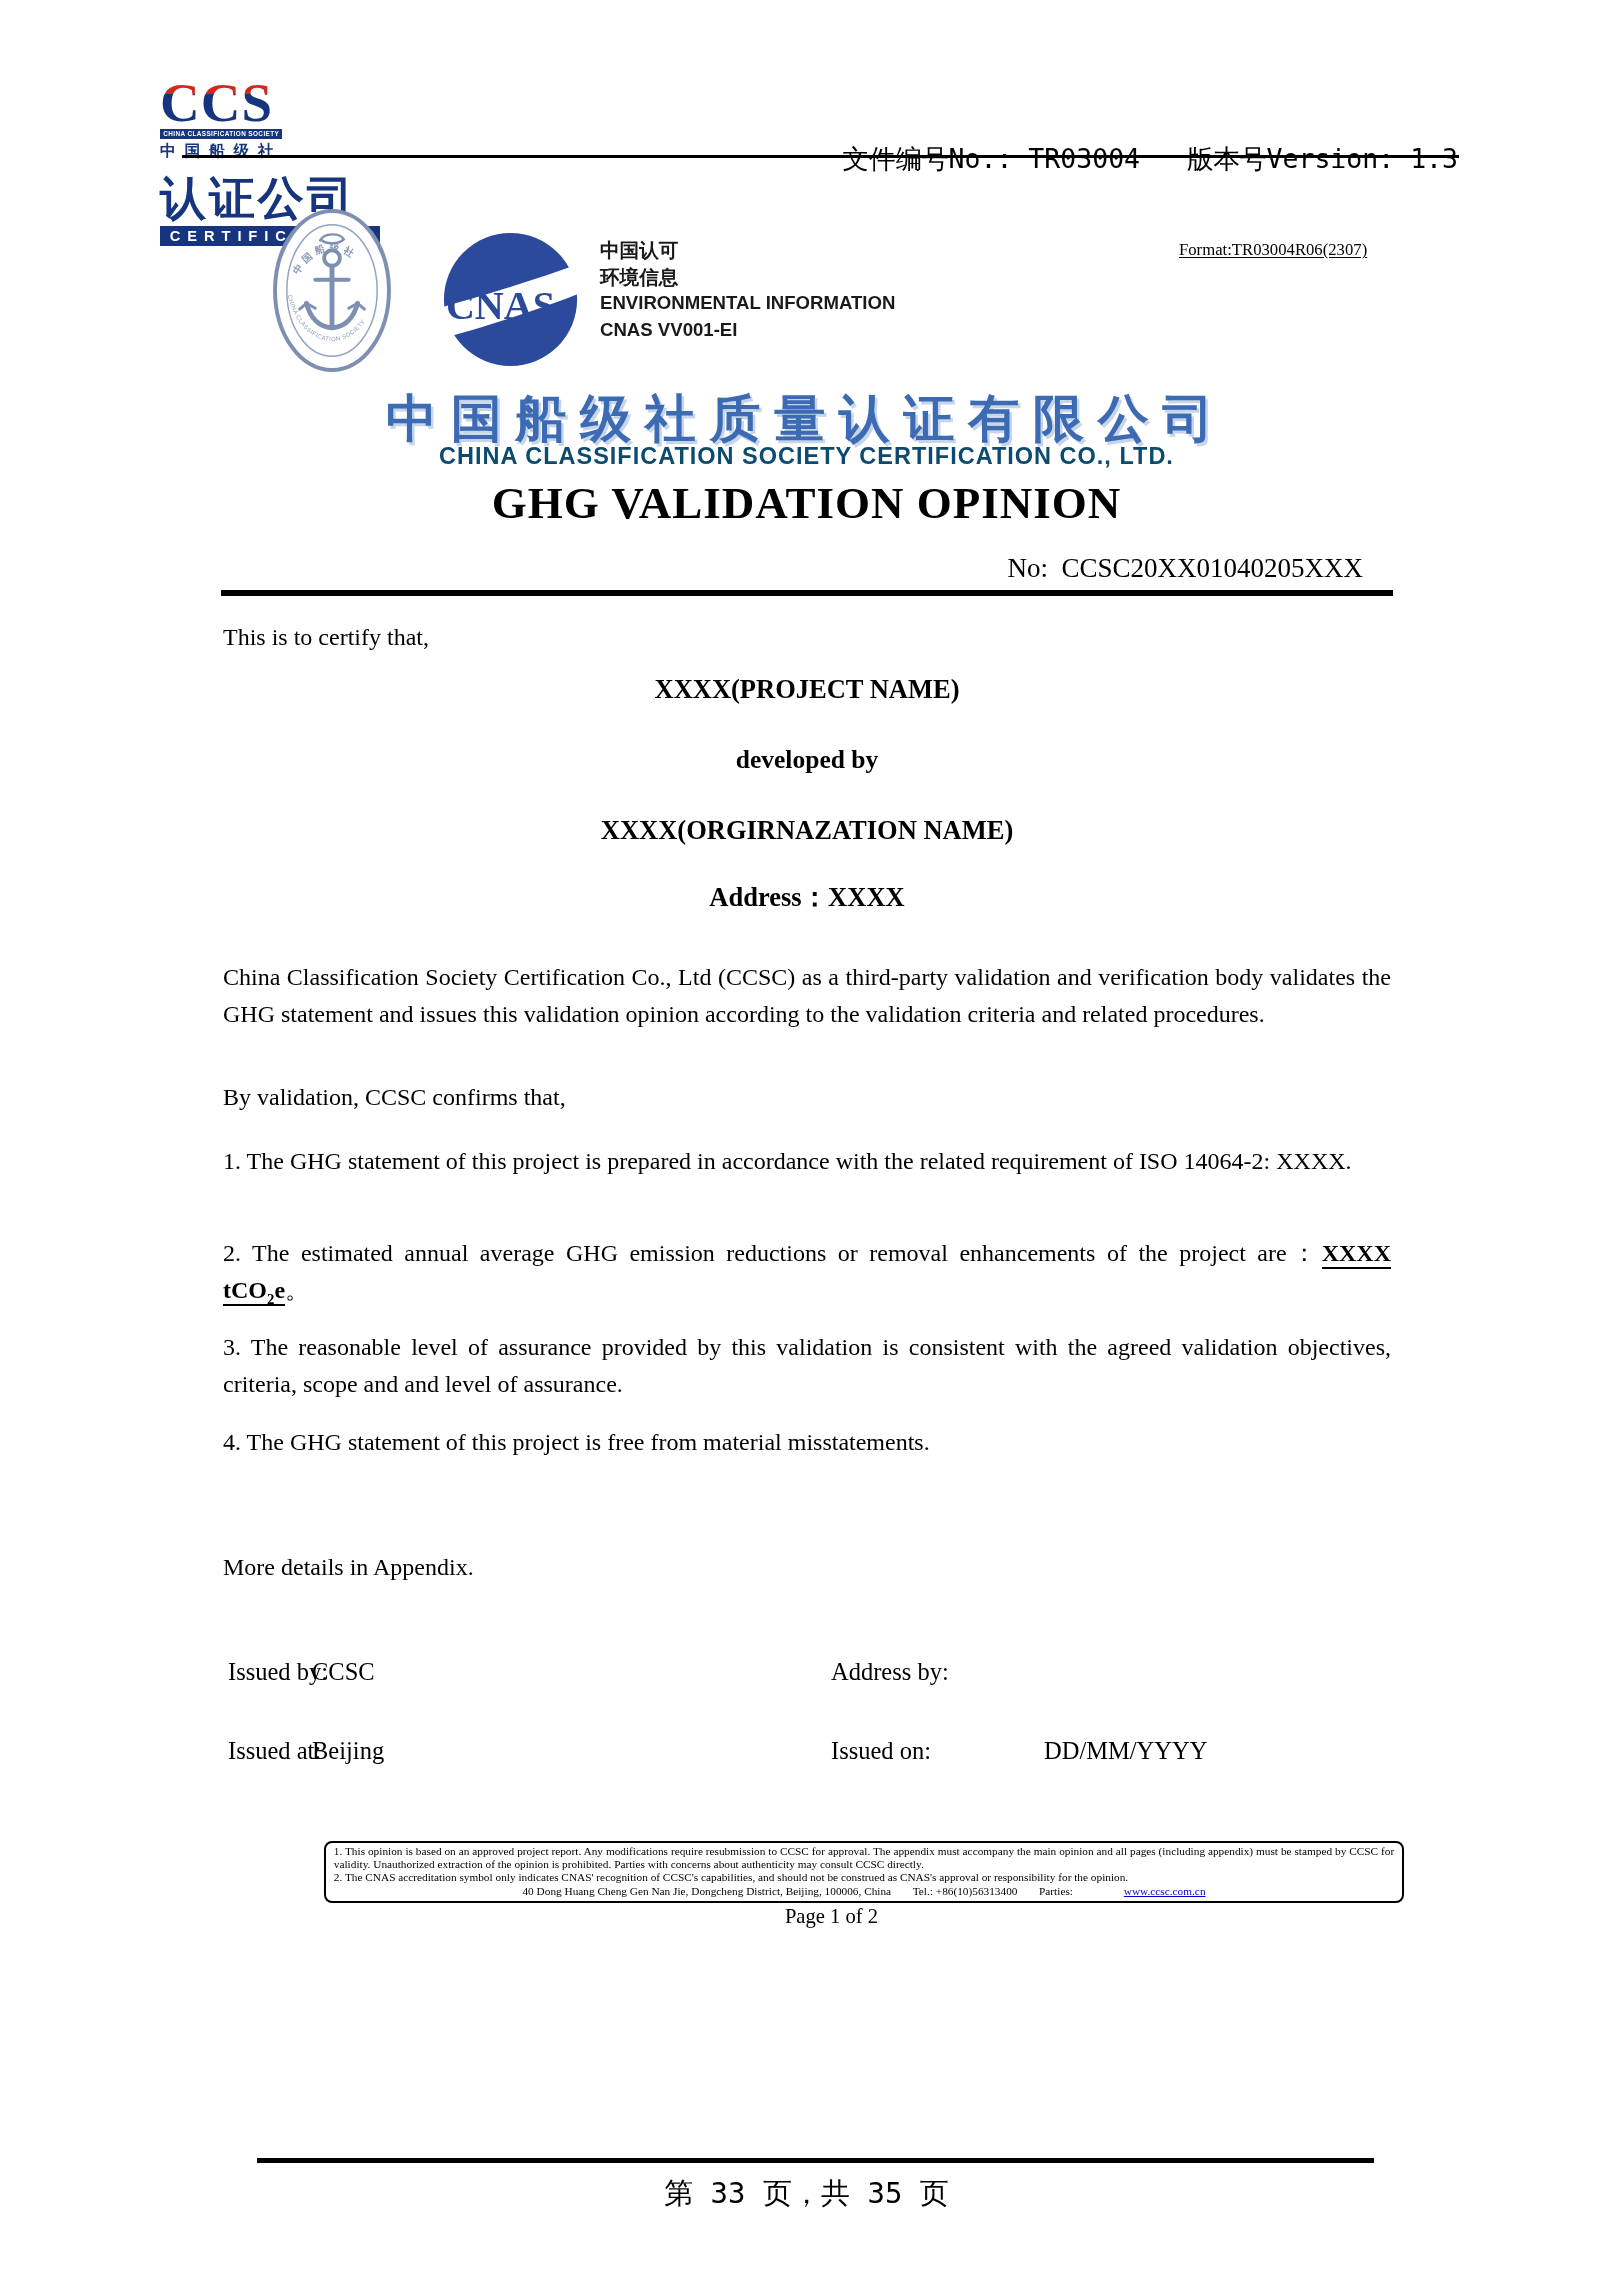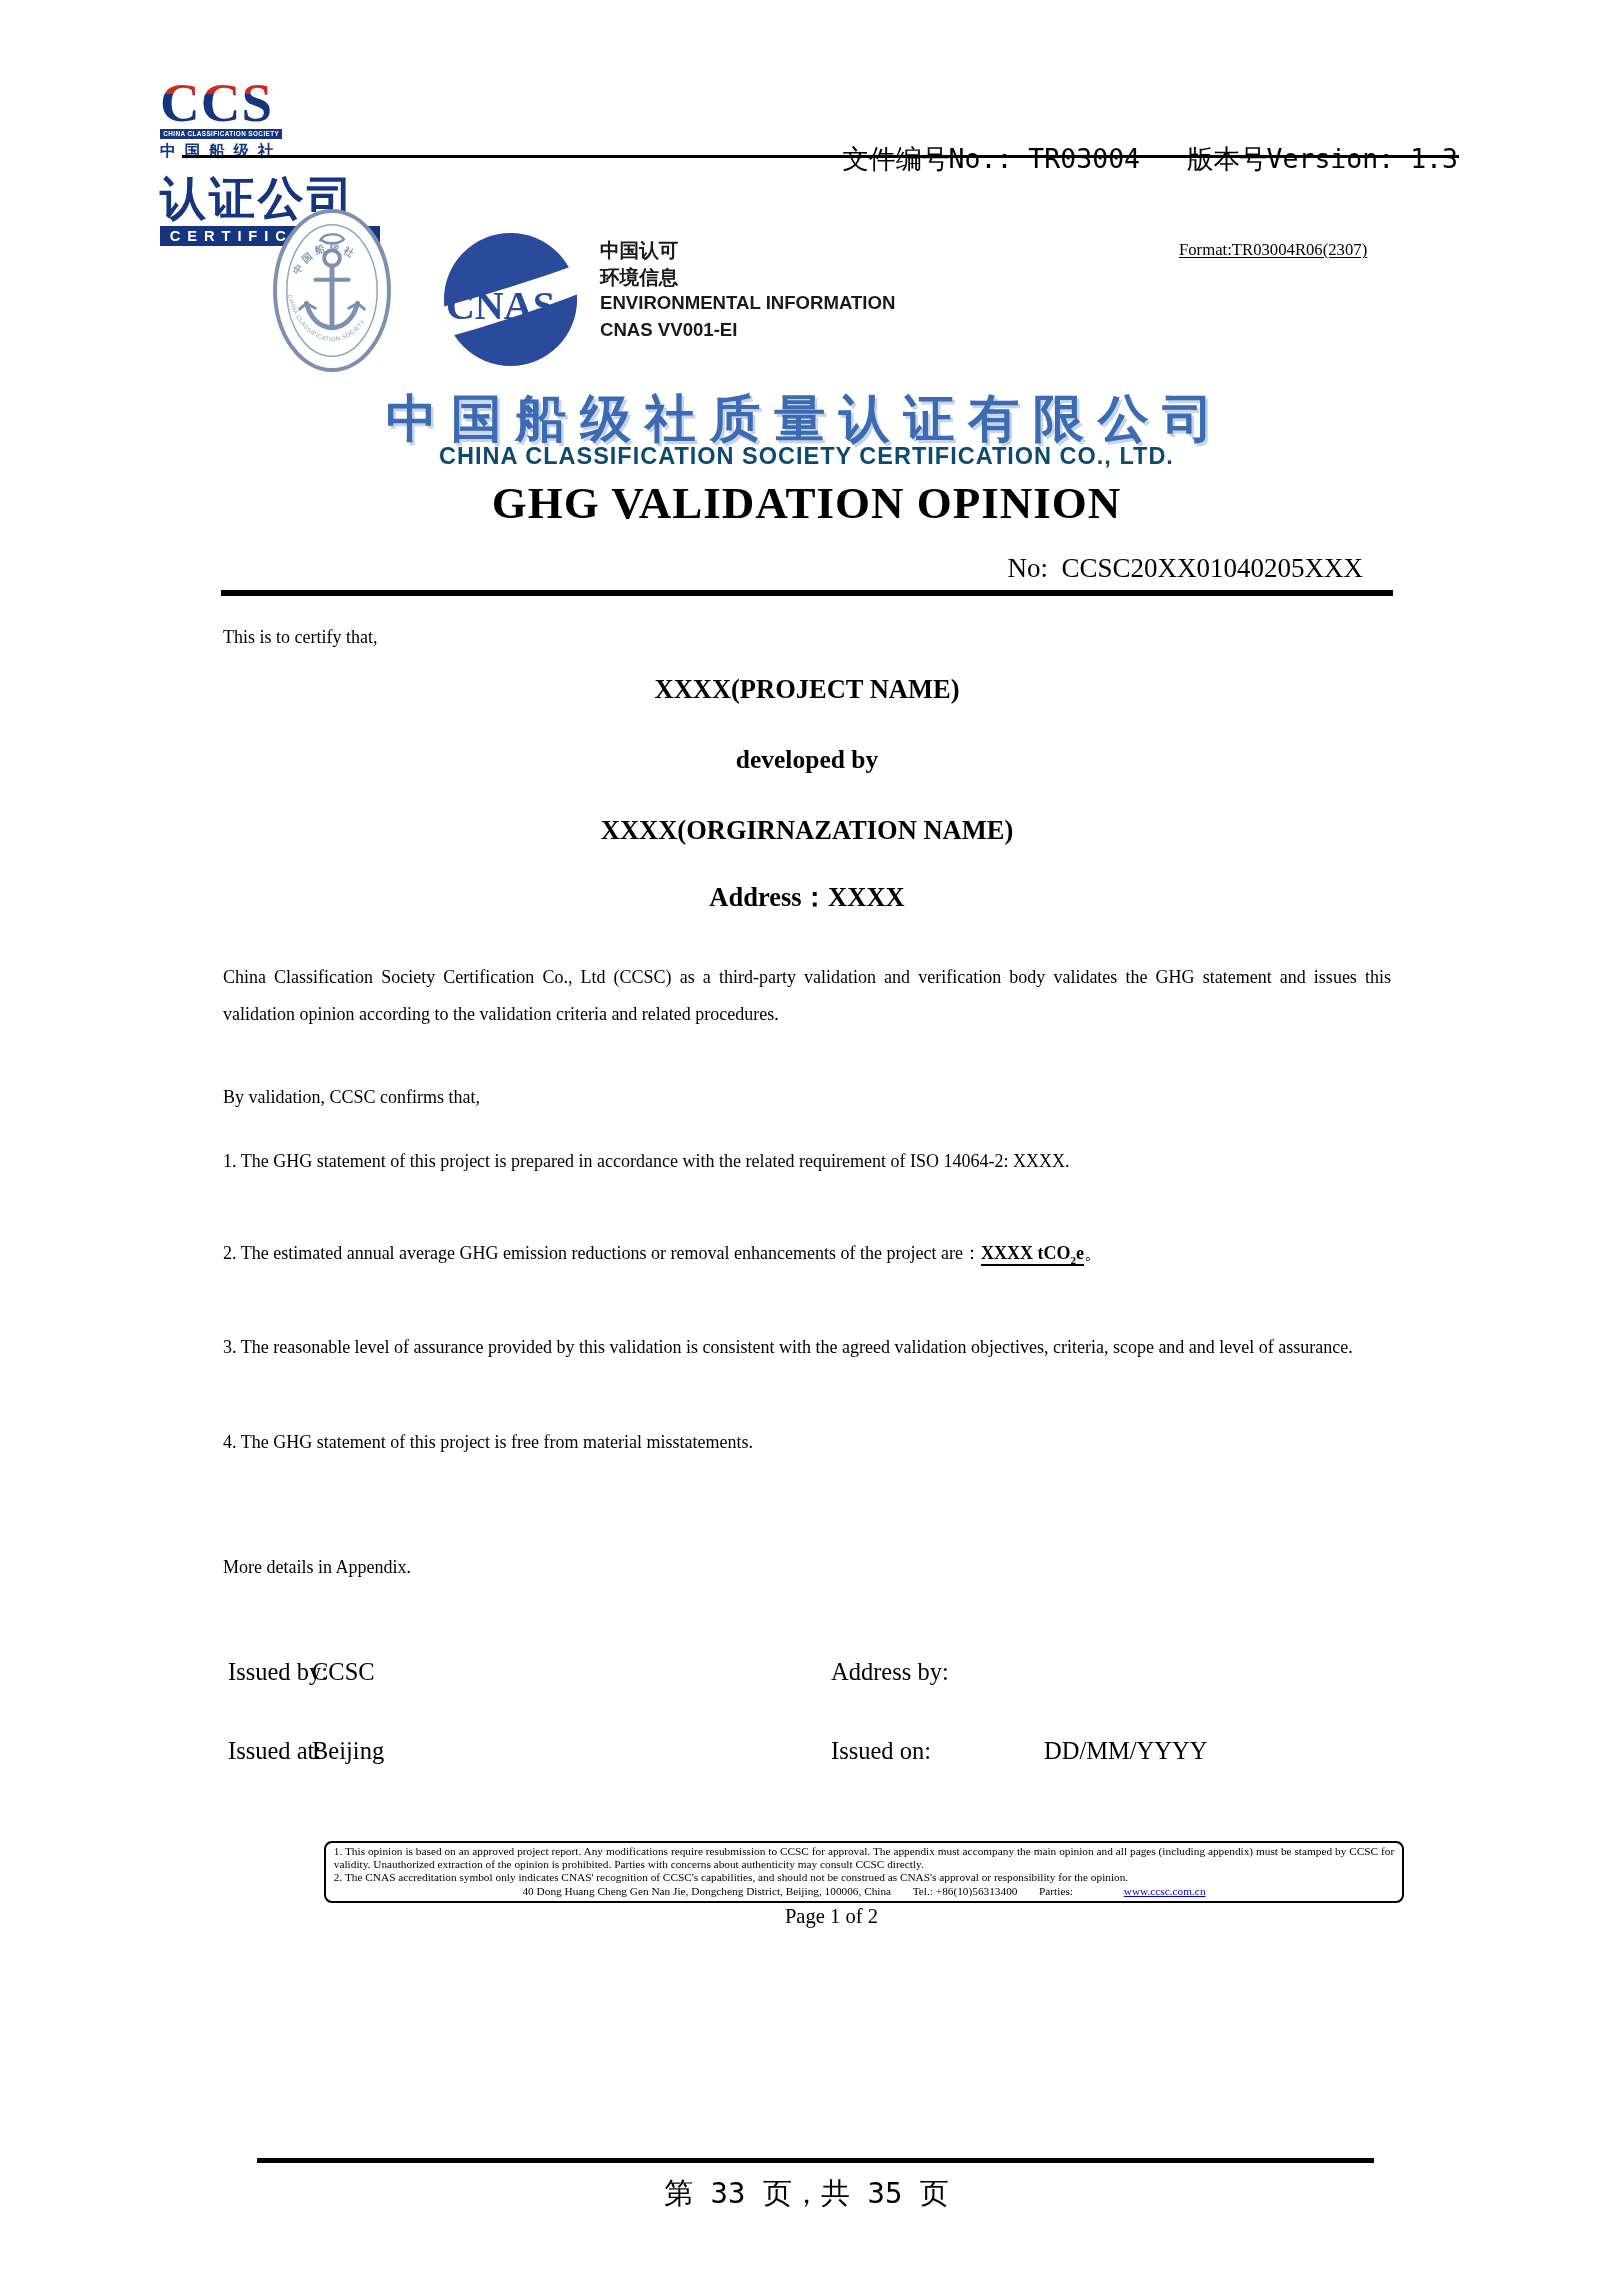--- a/index.html
+++ b/index.html
@@ -33,21 +33,21 @@
 
   
   .company-cn { font-family:"Liberation Sans", sans-serif; font-weight:bold; font-size:51px; letter-spacing:13.7px;
                 color:#3d6bb3; text-align:center; text-shadow:2.5px 2.5px 0 #c7d5ea; white-space:nowrap; }
   .company-en { font-family:"Liberation Sans", sans-serif; font-weight:bold; font-size:23.5px; letter-spacing:1px;
                 color:#0c4a6e; text-align:center; }
   .ghg-title { font-family:"Liberation Serif", serif; font-weight:bold; font-size:45px; letter-spacing:1px; text-align:center; }
   .cert-no { font-size:27px; text-align:right; white-space:pre; }
 
   
-  .bt { font-size:18px; line-height:37px; text-align:justify; }
+  .bt { font-size:24px; line-height:37px; text-align:justify; }
   .cb { font-weight:bold; font-size:26.5px; text-align:center; }
   .u-val { font-weight:bold; border-bottom:2.5px solid #000; padding-bottom:1px; }
   sub { font-size:62%; }
   .lbl { font-size:24.5px; }
 
   
   .fnote { border:2px solid #000; border-bottom-width:2.9px; padding:2px 7.8px; font-size:11.3px; line-height:13.2px; overflow:hidden; }
   .fnote .just { text-align:justify; }
   .fnote .addr { text-align:center; white-space:nowrap; }
   .fnote .addr .gap { display:inline-block; width:21.6px; }

